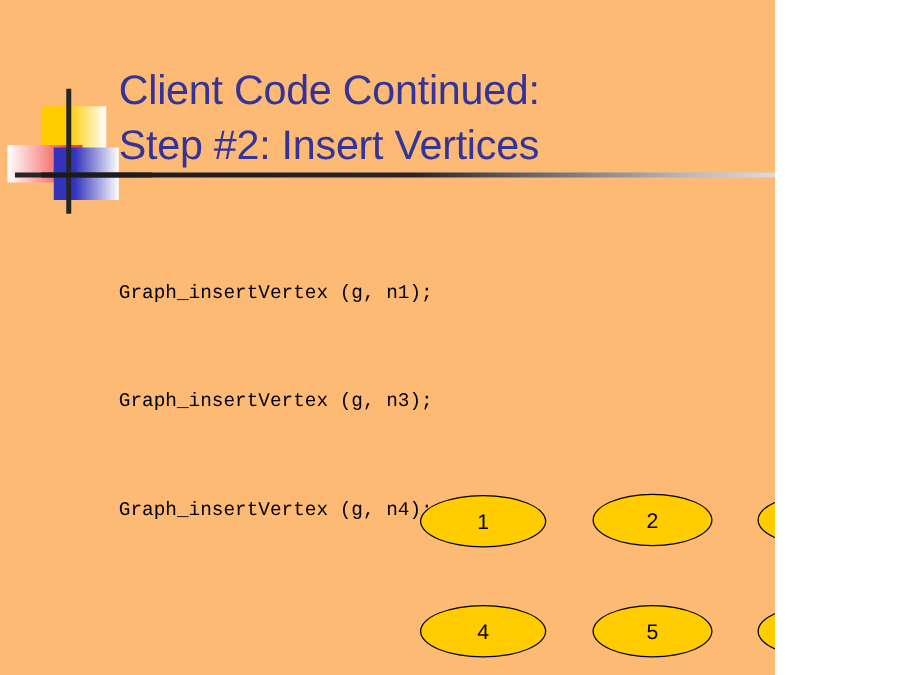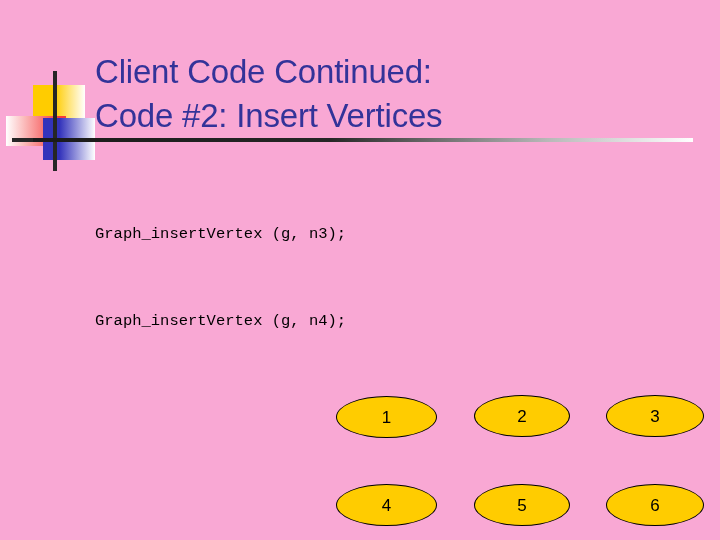--- a/index.html
+++ b/index.html
@@ -5,23 +5,23 @@
   html, body {
     margin: 0;
     padding: 0;
     background: #ffffff;
   }
   body {
     font-family: "Liberation Sans", sans-serif;
   }
   #slide {
     position: relative;
-    width: 720px;
+    width: 620px;
     height: 540px;
-    background: #f9a8d4;
+    background: #fdba74;
     overflow: hidden;
   }
 
   
   #logo {
     position: absolute;
     left: 0px;
     top: 60px;
     width: 130px;
     height: 110px;
@@ -136,26 +136,27 @@
   <div id="logo">
     <div class="sq sq-yellow"></div>
     <div class="sq sq-red"></div>
     <div class="sq sq-blue"></div>
     <div class="sq bar-vert"></div>
     <div class="sq bar-horiz-logo"></div>
   </div>
 
   <h1 id="title">
     <span class="tline">Client Code Continued:</span>
-    <span class="tline">Code #2: Insert Vertices</span>
+    <span class="tline">Step #2: Insert Vertices</span>
   </h1>
 
   <div id="divider"></div>
 
   <div id="code">
+    <span class="codeline">Graph_insertVertex (g, n1);</span>
     <span class="codeline">Graph_insertVertex (g, n3);</span>
     <span class="codeline">Graph_insertVertex (g, n4);</span>
     
     
   </div>
 
   <div id="vertices">
       <div class="vertex" style="left: 336px; top: 396px; width: 101px; height: 42px; background: rgb(255, 204, 0); border-color: rgb(0, 0, 0);">
         <span class="vlabel" style="color: rgb(0, 0, 0);">1</span>
       </div>

